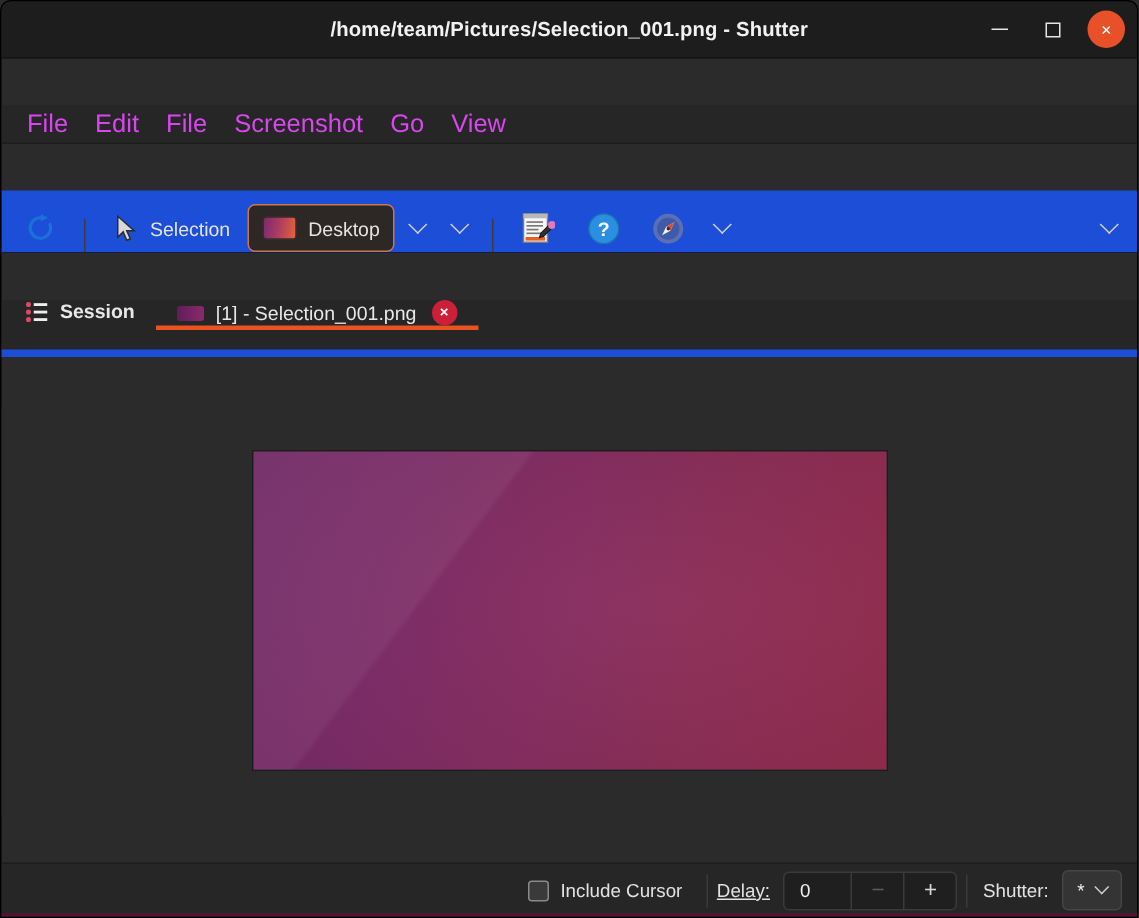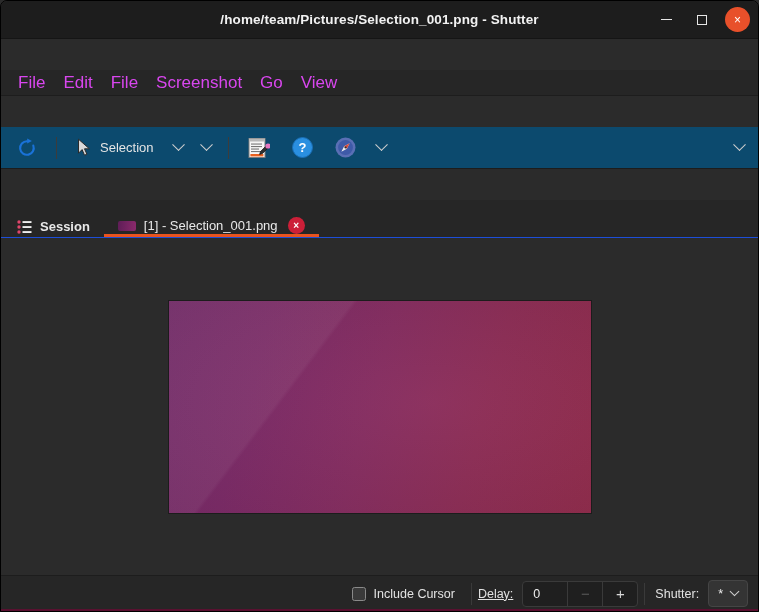--- a/index.html
+++ b/index.html
@@ -69,22 +69,22 @@
     font-size: 17px;
     color: #d946ef;
     padding: 2px 9px;
     border-radius: 3px;
     cursor: default;
   }
 
   
   .toolbar {
     height: 42px; flex: 0 0 42px;
-    background: #0c4a6e;
-    display: flex; align-items: center;
+    background: #1d4ed8;
+    display: flex; align-items: flex-end;
     padding: 0 6px;
     gap: 2px;
     border-bottom: 1px solid #1d1d1d;
   }
   .tb-btn {
     height: 32px;
     display: flex; align-items: center; gap: 7px;
     padding: 0 9px;
     border-radius: 5px;
     cursor: pointer;
@@ -123,22 +123,22 @@
   }
   .ic-window { width: 22px; height: 19px; }
   .ic-doc { width: 22px; height: 22px; }
   .ic-help { width: 21px; height: 21px; }
   .ic-web  { width: 21px; height: 21px; }
 
   
   .tabbar {
     height: 38px; flex: 0 0 38px;
     background: #262626;
-    display: flex; align-items: flex-end;
-    border-bottom: 1px solid #1d4ed8;
+    display: flex; align-items: flex-start;
+    border-bottom: 5px solid #1d4ed8;
     padding-left: 10px;
   }
   .tab {
     display: flex; align-items: center; gap: 8px;
     padding: 0 14px;
     cursor: pointer;
     border-bottom: 3px solid transparent;
     color: #e8e8e8;
     font-size: 13px;
     white-space: nowrap;
@@ -298,20 +298,24 @@
 
     <div class="tb-sep"></div>
 
     <div class="tb-btn">
       <svg class="ic-cursor" viewBox="0 0 17 19">
         <path d="M2.5 1.2 L2.5 15.2 L6.1 11.6 L8.5 17.2 L10.9 16.2 L8.5 10.8 L13.4 10.8 Z" fill="#d9d9d9" stroke="#2b2b2b" stroke-width="1"></path>
       </svg>
       <span>Selection</span>
     </div>
 
+    <div class="tb-btn active">
+      <span class="ic-desktop-thumb"></span>
+      <span>Desktop</span>
+    </div>
     <div class="tb-chev">
       <i class="chev"></i>
     </div>
 
     <div class="tb-chev">
       <i class="chev"></i>
     </div>
 
     <div class="tb-sep"></div>
 

